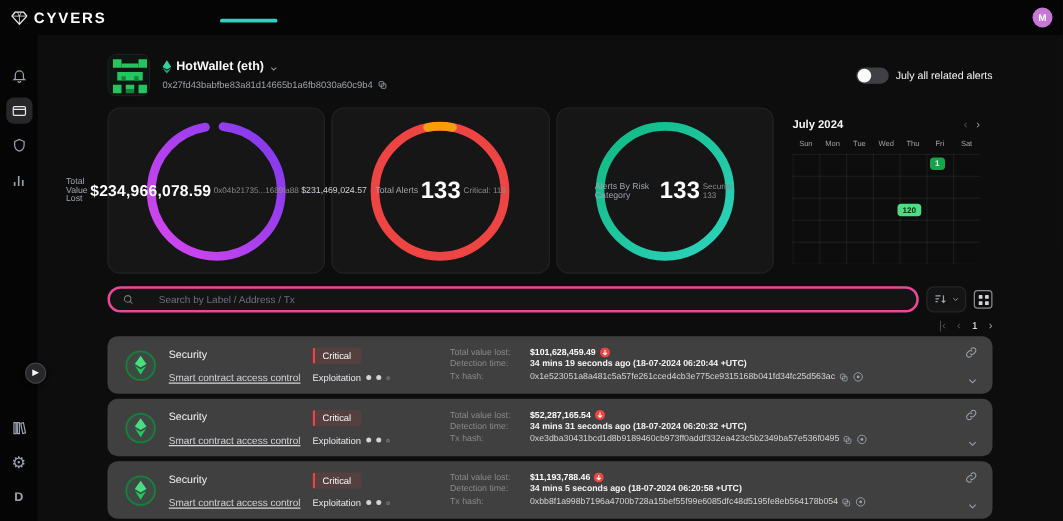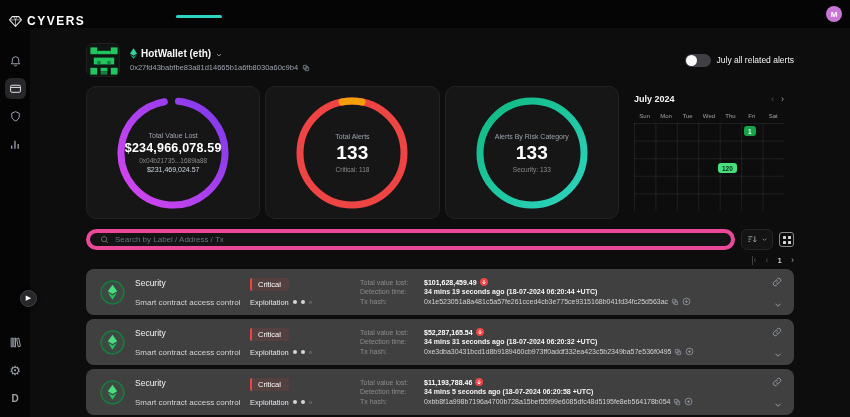--- a/index.html
+++ b/index.html
@@ -1,21 +1,21 @@
 <!DOCTYPE html>
 <html><head>
 <meta charset="utf-8">
 <style>
   * { margin:0; padding:0; box-sizing:border-box; }
   html,body { width:850px; height:417px; }
   body { background:#0d0d0d; font-family:"Liberation Sans",sans-serif; color:#e5e7eb; overflow:hidden; position:relative; }
   svg { display:block; }
 
   
-  .header { position:absolute; top:0; left:0; width:850px; height:28px; background:#050505; z-index:6; display:flex; align-items:flex-end; }
+  .header { position:absolute; top:0; left:0; width:850px; height:28px; background:#050505; z-index:6; display:flex; align-items:center; }
   .brand { display:flex; align-items:center; gap:5px; padding-left:9px; }
   .brand-text { font-size:12px; font-weight:700; letter-spacing:1.5px; color:#ffffff; }
   .tab-indicator { position:absolute; left:176px; top:15px; width:46px; height:2.5px; background:#2dd4bf; border-radius:2px; }
   .avatar { position:absolute; right:8px; top:6px; width:16px; height:16px; border-radius:50%; background:#c977d6; color:#fff; font-size:8px; display:flex; align-items:center; justify-content:center; font-weight:700; cursor:pointer; }
 
   
   .sidebar { position:absolute; top:28px; left:0; width:30px; height:389px; background:#050505; z-index:5; }
   .side-item { position:absolute; left:0; width:30px; height:24px; display:flex; align-items:center; justify-content:center; color:#9ca3af; cursor:pointer; }
   .side-item.active .pill { background:#27272a; border-radius:6px; width:21px; height:21px; display:flex; align-items:center; justify-content:center; }
   .gear-glyph { font-family:"DejaVu Sans",sans-serif; font-size:13px; color:#9ca3af; line-height:1; }
@@ -35,21 +35,21 @@
   .wallet-address-row { display:flex; align-items:flex-end; gap:4px; margin-top:4px; font-size:7.5px; color:#9ca3af; }
   .chev { color:#9ca3af; }
   .toggle-area { margin-left:auto; display:flex; align-items:center; gap:6px; font-size:8.5px; color:#f4f4f5; }
   .toggle { width:26px; height:13px; border-radius:7px; background:#3f3f46; position:relative; cursor:pointer; }
   .toggle-knob { position:absolute; left:1px; top:1px; width:11px; height:11px; border-radius:50%; background:#fafafa; }
 
   
   .stats-row { display:flex; gap:5px; margin-top:4px; }
   .stat-card { background:#161616; border:1px solid #222222; border-radius:10px; flex:1; height:133px; display:flex; align-items:center; justify-content:center; }
   .donut-wrap { position:relative; width:112px; height:112px; }
-  .donut-text { position:absolute; inset:0; display:flex; flex-direction:column; align-items:center; justify-content:center; text-align:center; gap:2px; }
+  .donut-text { position:absolute; inset:0; display:flex; align-items:center; justify-content:center; gap:2px; }
   .donut-title { font-size:7px; color:#9ca3af; }
   .donut-value { font-size:12.5px; font-weight:700; color:#ffffff; letter-spacing:.2px; }
   .donut-value.big { font-size:19px; }
   .donut-sub { font-size:6.5px; color:#8a8a8a; }
   .donut-sub2 { font-size:7px; color:#cbd5e1; }
 
   
   .calendar { width:170px; height:133px; padding:8px 10px 0; position:relative; }
   .cal-header { display:flex; align-items:center; }
   .cal-title { font-size:9px; font-weight:700; color:#f4f4f5; }
@@ -61,41 +61,41 @@
     background-image:
       linear-gradient(rgba(255,255,255,0.07) 1px, transparent 1px),
       linear-gradient(90deg, rgba(255,255,255,0.07) 1px, transparent 1px);
     background-size:21.43px 17.6px; }
   .cal-badge { position:absolute; font-size:6.5px; font-weight:700; border-radius:3px; padding:1.5px 4px; cursor:pointer; }
   .cal-badge.b1 { left:110px; top:3px; background:#16a34a; color:#f0fdf4; }
   .cal-badge.b120 { left:84px; top:40px; background:#4ade80; color:#052e16; }
 
   
   .search-row { display:flex; align-items:center; gap:6px; margin-top:10px; }
-  .search-input { flex:1; height:21px; background:#141414; border:4px solid #ec4899; border-radius:11px; display:flex; align-items:center; gap:6px; padding:0 10px; }
+  .search-input { flex:1; height:21px; background:#141414; border:2px solid #ec4899; border-radius:11px; display:flex; align-items:center; gap:20px; padding:0 10px; }
   .search-input input { background:transparent; border:none; outline:none; color:#d4d4d8; font-size:8px; width:100%; font-family:inherit; }
   .search-input input::placeholder { color:#6b7280; }
   .sort-btn { width:32px; height:21px; background:#141414; border:1px solid #262626; border-radius:6px; display:flex; align-items:center; justify-content:center; gap:3px; cursor:pointer; color:#9ca3af; }
   .view-btn { width:15px; height:15px; border:1px solid #8a8a8a; border-radius:3px; display:flex; align-items:center; justify-content:center; cursor:pointer; background:transparent; }
   .dots4 { display:grid; grid-template-columns:3px 3px; grid-gap:2px; }
   .dots4 i { width:3px; height:3px; background:#d4d4d8; border-radius:.5px; }
 
   
   .pagination { display:flex; justify-content:flex-end; align-items:center; gap:9px; margin-top:6px; font-size:9px; line-height:1; }
   .pg { color:#52525b; cursor:pointer; }
   .pg.next { color:#a1a1aa; }
   .page-current { color:#fafafa; font-size:8px; }
 
   
   .alerts { margin-top:4px; display:flex; flex-direction:column; gap:4px; }
   .alert-row { position:relative; background:#404040; border-radius:8px; height:46px; display:flex; align-items:center; padding:0 14px; cursor:pointer; }
   .alert-icon { width:25px; height:25px; flex:none; }
   .col-cat { width:115px; margin-left:10px; display:flex; flex-direction:column; justify-content:space-between; height:29px; }
   .cat-title { font-size:8.5px; color:#f4f4f5; }
-  .cat-sub { font-size:8px; color:#d4d4d8; }
+  .cat-sub { font-size:8px; color:#d4d4d8;text-decoration:underline; }
   .col-sev { width:110px; display:flex; flex-direction:column; justify-content:space-between; height:29px; align-items:flex-start; }
   .sev-badge { font-size:7.5px; color:#fafafa; background:rgba(239,68,68,0.12); border-left:2px solid #ef4444; padding:2px 8px 2px 6px; border-radius:2px; }
   .phase-row { display:flex; align-items:center; gap:4px; font-size:7.5px; color:#e5e7eb; }
   .dot { width:4px; height:4px; border-radius:50%; background:#d4d4d8; }
   .dot.hollow { background:transparent; border:1px solid #71717a; width:3px; height:3px; }
   .col-details { flex:1; font-size:7px; }
   .detail-line { display:flex; align-items:center; margin:2px 0; }
   .detail-label { width:64px; color:#8a8a8a; flex:none; }
   .detail-value { color:#ffffff; font-weight:700; display:flex; align-items:center; gap:3px; }
   .detail-value.time { color:#f4f4f5; font-weight:600; }

